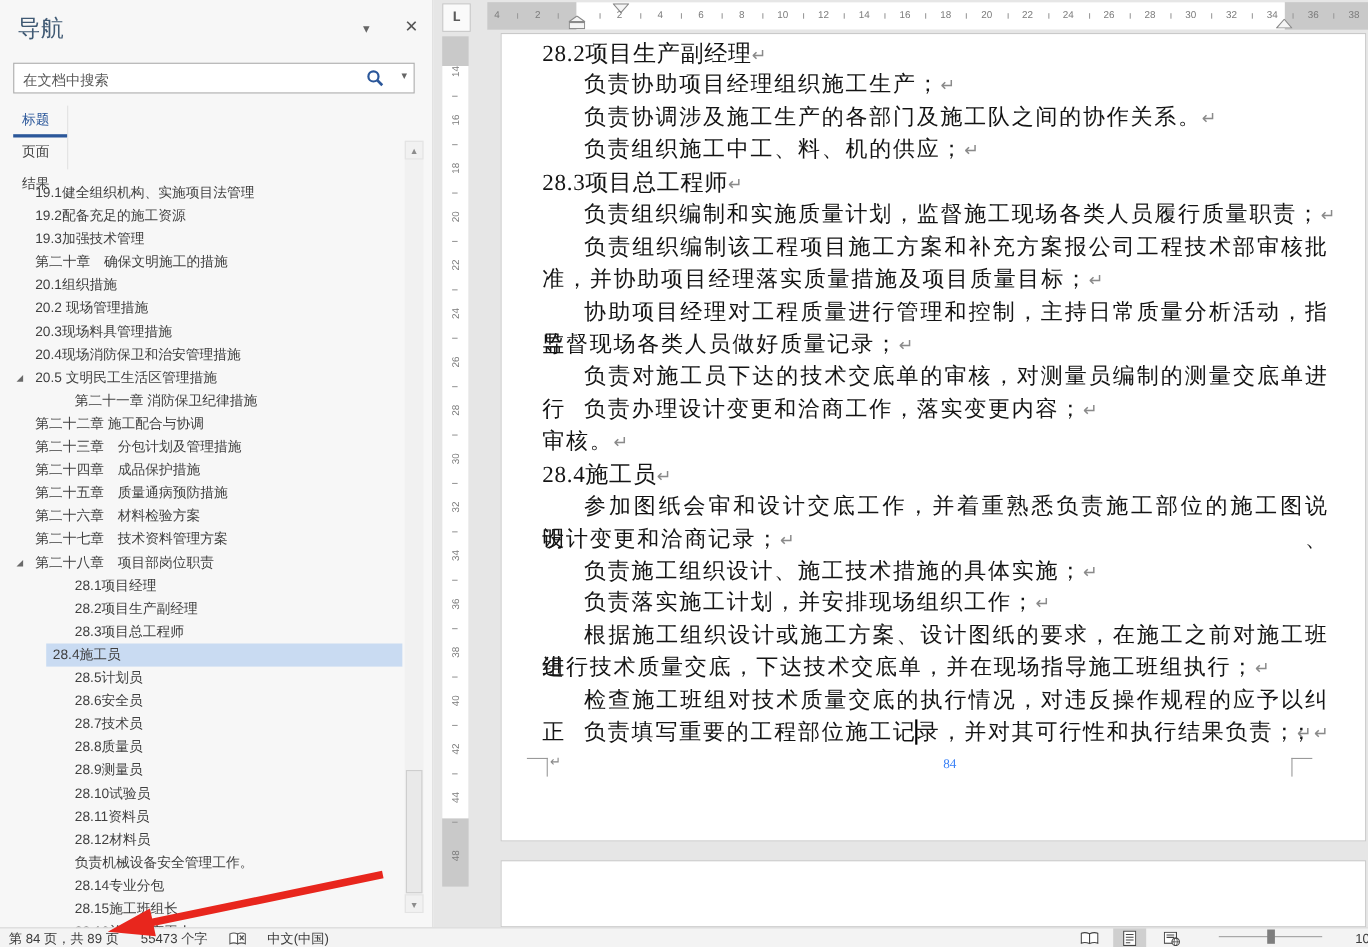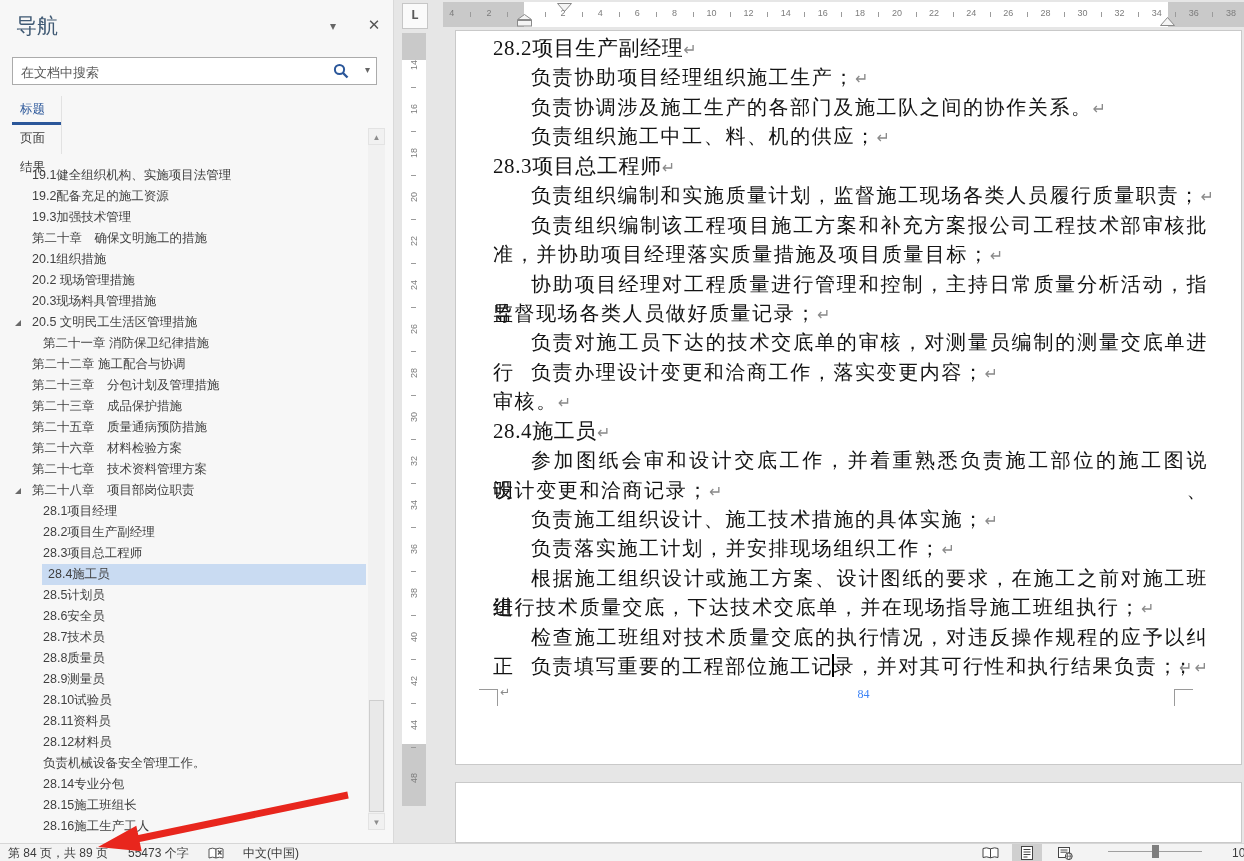--- a/index.html
+++ b/index.html
@@ -16,21 +16,21 @@
   .search-glyph{position:absolute;right:26px;top:4px;width:18px;height:18px;}
   .search-caret{position:absolute;right:6px;top:6px;font-size:10px;color:#666;}
   .nav-tabs{position:absolute;left:12px;top:96px;height:27px;display:flex;flex-direction:column;}
   .nav-tab{font-size:12.5px;color:#404040;padding:5px 8px 7px 8px;margin-right:12px;position:relative;}
   .nav-tab.active{color:#2b579a;}
   .nav-tab.active::after{content:"";position:absolute;left:0;right:0;bottom:0;height:3px;background:#2b579a;}
   .nav-tab:not(:last-child){border-right:1px solid #e2e2e2;padding-right:16px;}
   .nav-list{position:absolute;left:0;top:133px;width:366px;height:697px;overflow:hidden;margin-top:32px;}
   .nav-item{position:relative;height:21px;line-height:21px;font-size:12.5px;color:#3f3f3f;white-space:nowrap;overflow:hidden;}
   .nav-item.lvl1{padding-left:32px;}
-  .nav-item.lvl2{padding-left:43px;}
+  .nav-item.lvl2{padding-left:68px;}
   .nav-item.selected{background:#c9dbf2;margin-left:42px;padding-left:6px;}
   .tri{position:absolute;left:15px;top:8px;width:0;height:0;border-bottom:6px solid #6a6a6a;border-left:6px solid transparent;}
   
   .nav-scroll{position:absolute;left:368px;top:128px;width:17px;height:702px;background:#f1f1f1;}
   .nav-scroll .arrow{position:absolute;left:0;width:17px;height:17px;background:#f1f1f1;color:#8c8c8c;font-size:8px;text-align:center;line-height:17px;}
   .nav-scroll .up{top:0;border:1px solid #e3e3e3;box-sizing:border-box;}
   .nav-scroll .down{bottom:0;border:1px solid #e3e3e3;box-sizing:border-box;}
   .nav-scroll .thumb{position:absolute;left:1px;top:572px;width:15px;height:112px;background:#e9e9e9;border:1px solid #cecece;box-sizing:border-box;}
   
   .canvas{position:absolute;left:394px;top:0;width:850px;height:843px;background:#e6e6e6;}
@@ -92,25 +92,26 @@
       <div class="nav-tab">结果</div>
     </div>
   <div class="nav-list">
       <div class="nav-item lvl1"><span>19.1健全组织机构、实施项目法管理</span></div>
       <div class="nav-item lvl1"><span>19.2配备充足的施工资源</span></div>
       <div class="nav-item lvl1"><span>19.3加强技术管理</span></div>
       <div class="nav-item lvl1"><span>第二十章　确保文明施工的措施</span></div>
       <div class="nav-item lvl1"><span>20.1组织措施</span></div>
       <div class="nav-item lvl1"><span>20.2 现场管理措施</span></div>
       <div class="nav-item lvl1"><span>20.3现场料具管理措施</span></div>
+      <div class="nav-item lvl1"><span>20.4现场消防保卫和治安管理措施</span></div>
       <div class="nav-item lvl1"><span class="tri"></span><span>20.5 文明民工生活区管理措施</span></div>
       <div class="nav-item lvl2"><span>第二十一章 消防保卫纪律措施</span></div>
       <div class="nav-item lvl1"><span>第二十二章 施工配合与协调</span></div>
       <div class="nav-item lvl1"><span>第二十三章　分包计划及管理措施</span></div>
-      <div class="nav-item lvl1"><span>第二十三章　成品保护措施</span></div>
+      <div class="nav-item lvl1"><span>第二十四章　成品保护措施</span></div>
       <div class="nav-item lvl1"><span>第二十五章　质量通病预防措施</span></div>
       <div class="nav-item lvl1"><span>第二十六章　材料检验方案</span></div>
       <div class="nav-item lvl1"><span>第二十七章　技术资料管理方案</span></div>
       <div class="nav-item lvl1"><span class="tri"></span><span>第二十八章　项目部岗位职责</span></div>
       <div class="nav-item lvl2"><span>28.1项目经理</span></div>
       <div class="nav-item lvl2"><span>28.2项目生产副经理</span></div>
       <div class="nav-item lvl2"><span>28.3项目总工程师</span></div>
       <div class="nav-item lvl2 selected"><span>28.4施工员</span></div>
       <div class="nav-item lvl2"><span>28.5计划员</span></div>
       <div class="nav-item lvl2"><span>28.6安全员</span></div>

